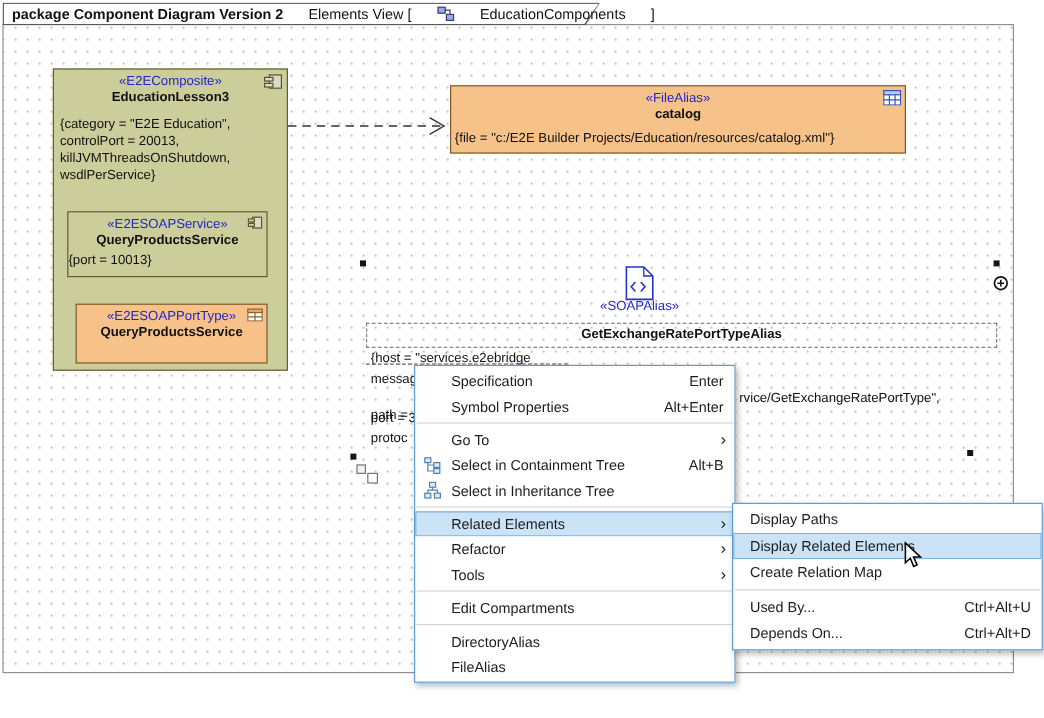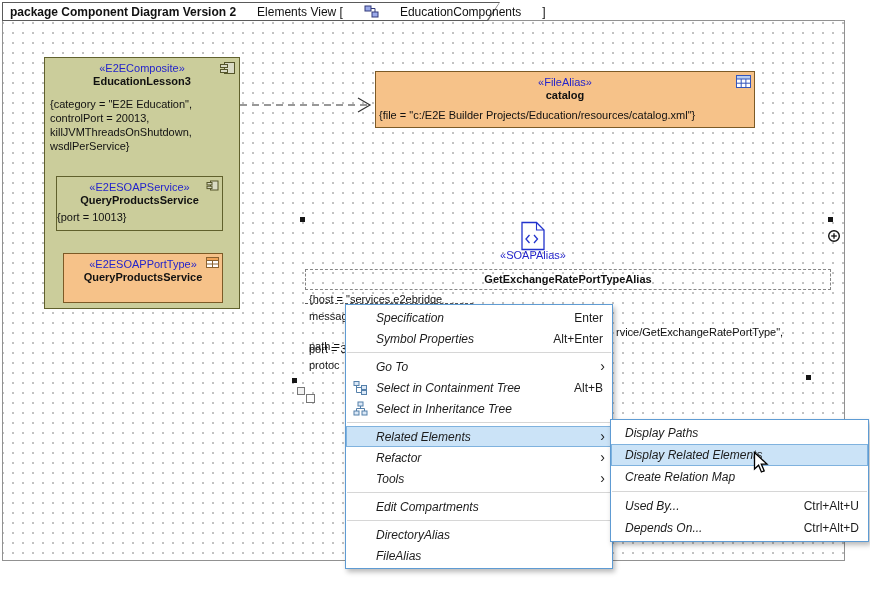--- a/index.html
+++ b/index.html
@@ -70,21 +70,21 @@
                 border:1px solid #767676; background:#fdfdfd; z-index:4; }
 
   
   .menu { position:absolute; background:#ffffff; border:1px solid #5e9bd3;
           box-shadow:2px 3px 5px rgba(0,0,0,0.28); padding:2px 0;
           font-size:12px; color:#1c1c1c; }
   #context-menu { left:345px; top:304px; width:268px; z-index:10; }
   #related-submenu { left:610px; top:419px; width:259px; z-index:11;text-align:center; }
   .mi { position:relative; display:flex; align-items:center; height:21px; padding:0 9px 0 30px; }
   #related-submenu .mi { height:22px; padding-left:14px; }
-  .mi .lbl { white-space:nowrap;font-style:italic; }
+  .mi .lbl { white-space:nowrap; }
   .mi .sc  { margin-left:auto; padding-left:18px; white-space:nowrap; }
   .mi .arr { position:absolute; right:7px; top:50%; transform:translateY(-56%); font-size:14px; }
   .mi.hl { background:#cbe3f7; box-shadow:inset 0 0 0 1px #7fb2de; }
   .msep { height:1px; background:#d6d6d6; margin:3px 1px; }
   .micon { position:absolute; left:7px; top:3px; }
 
   
   #cursor { position:absolute; left:753px; top:451px; z-index:50; }
 </style>
 </head>

